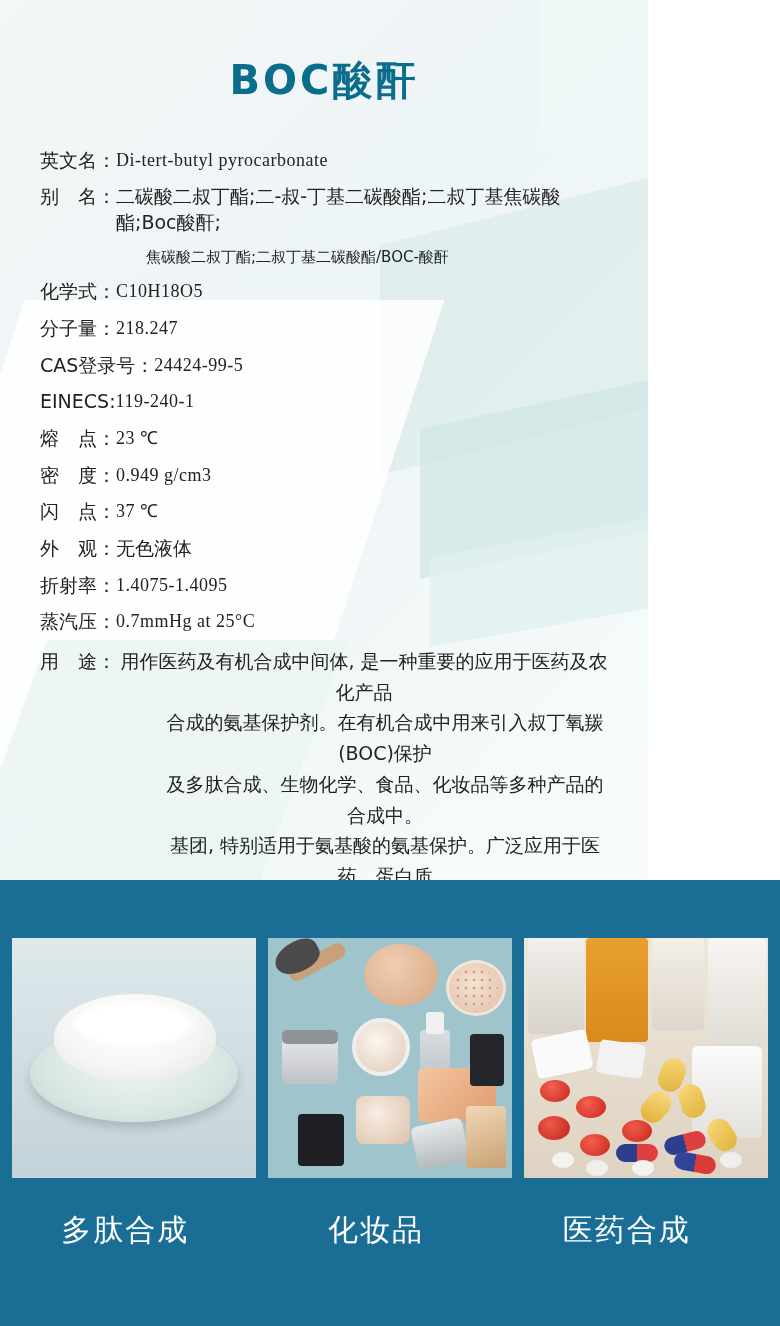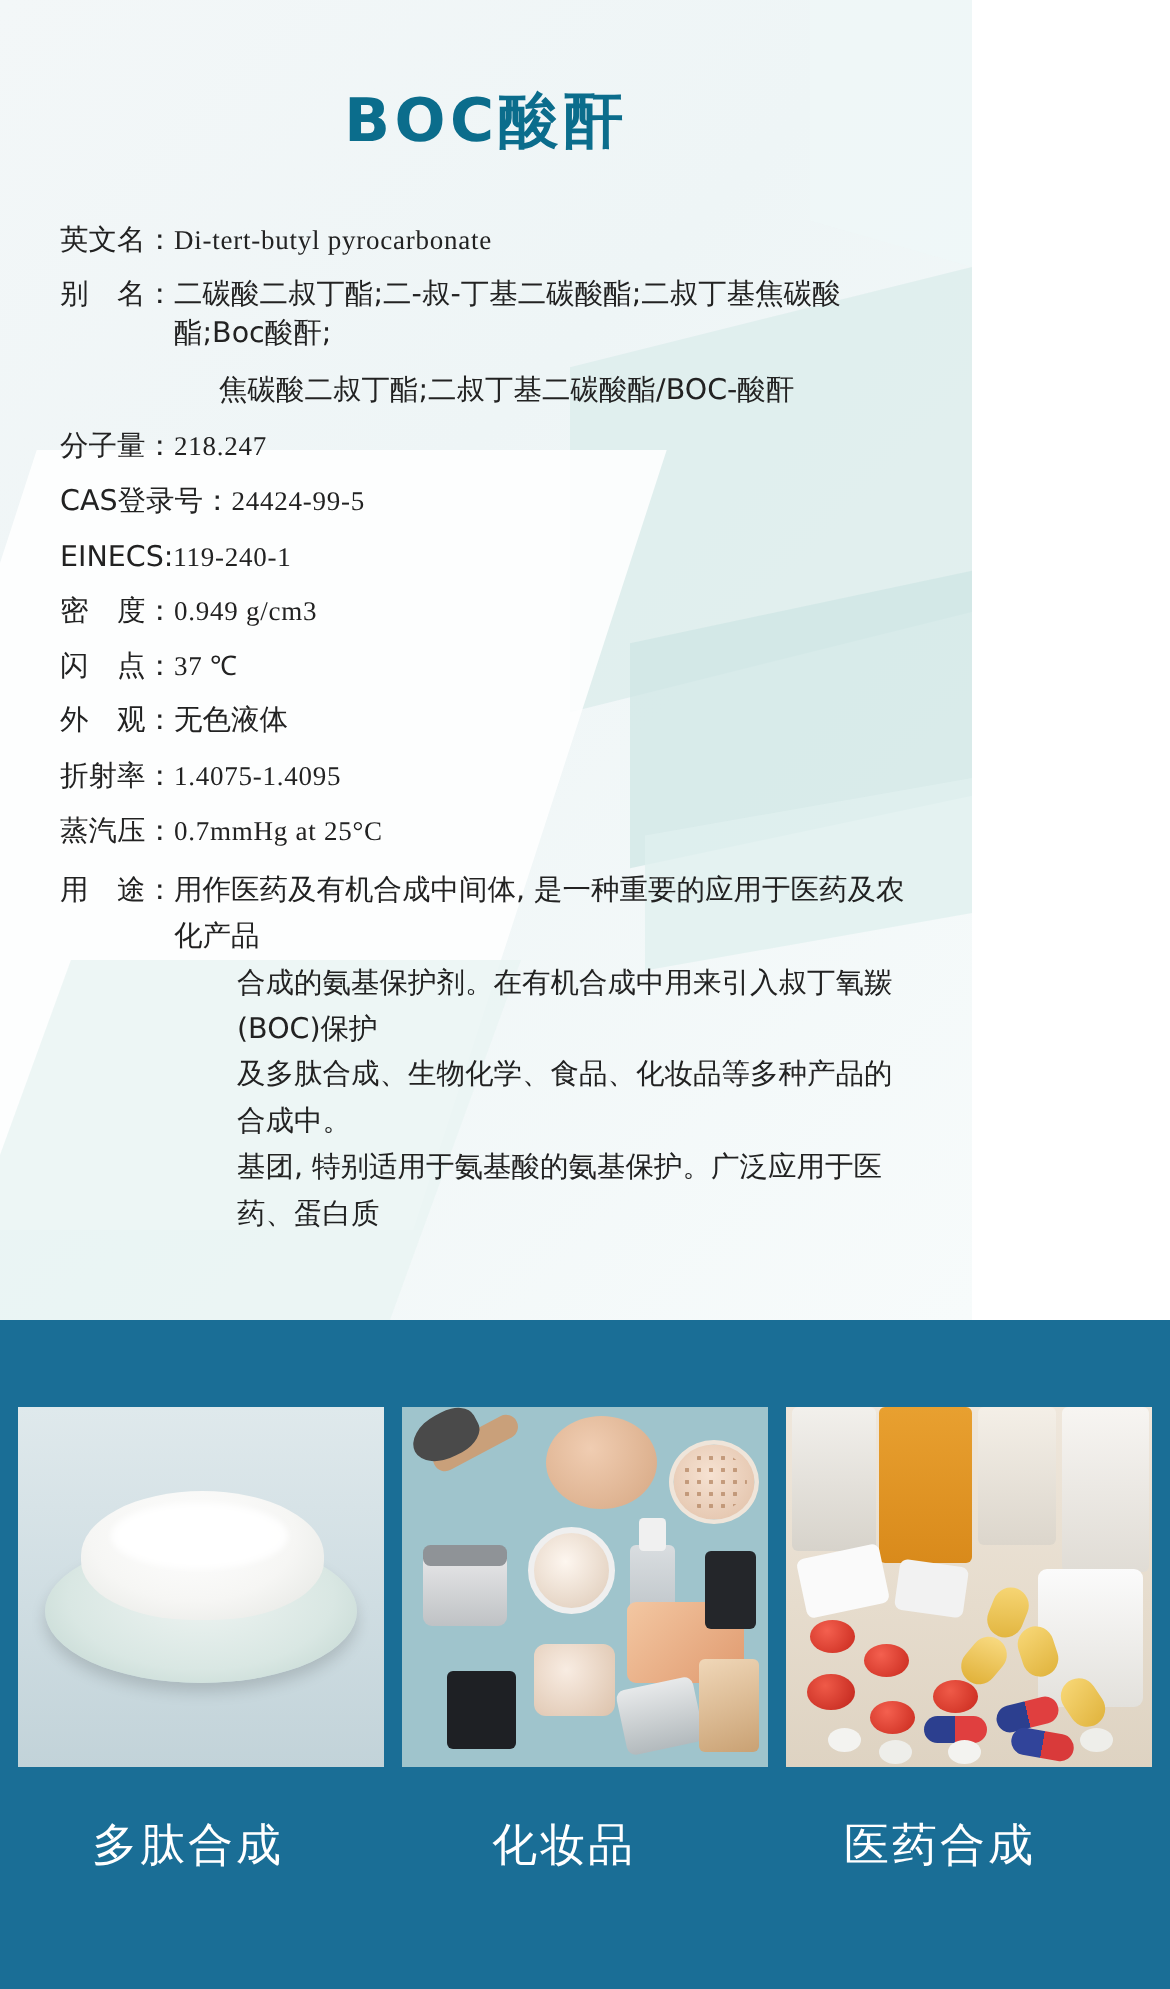--- a/index.html
+++ b/index.html
@@ -102,37 +102,37 @@
     word-break: break-word;
   }
   .spec-value.mono {
     font-family: Liberation Serif, serif;
     font-size: 18px;
     letter-spacing: 0.5px;
   }
   .cont-line {
     position: relative;
     z-index: 3;
-    font-size: 19px;
+    font-size: 15px;
     line-height: 1.45;
     color: #222;
     padding-left: 106px;
     margin-bottom: 11px;
   }
   .use-block {
     position: relative;
     z-index: 3;
     display: flex;
     align-items: flex-start;
     font-size: 19px;
     line-height: 1.62;
     color: #222;
   }
   .use-body { flex: 1 1 auto; }
-  .use-body p { margin: 0; }
+  .use-body p { margin: 0; text-align: center; }
   .use-body p + p { text-indent: 0; }
 
   
   .apps-panel {
     position: relative;
     width: 780px;
     height: 446px;
     background: #1a6e96;
   }
   .apps-images {
@@ -270,36 +270,44 @@
       <span class="spec-label">英文名：</span>
       <span class="spec-value mono">Di-tert-butyl pyrocarbonate</span>
     </div>
 
     <div class="spec-row">
       <span class="spec-label">别　名：</span>
       <span class="spec-value">二碳酸二叔丁酯;二-叔-丁基二碳酸酯;二叔丁基焦碳酸酯;Boc酸酐;</span>
     </div>
     <div class="cont-line">焦碳酸二叔丁酯;二叔丁基二碳酸酯/BOC-酸酐</div>
 
+    <div class="spec-row">
+      <span class="spec-label">化学式：</span>
+      <span class="spec-value mono">C10H18O5</span>
+    </div>
 
     <div class="spec-row">
       <span class="spec-label">分子量：</span>
       <span class="spec-value mono">218.247</span>
     </div>
 
     <div class="spec-row">
       <span class="spec-label">CAS登录号：</span>
       <span class="spec-value mono">24424-99-5</span>
     </div>
 
     <div class="spec-row">
       <span class="spec-label">EINECS:</span>
       <span class="spec-value mono">119-240-1</span>
     </div>
 
+    <div class="spec-row">
+      <span class="spec-label">熔　点：</span>
+      <span class="spec-value mono">23 ℃</span>
+    </div>
 
     <div class="spec-row">
       <span class="spec-label">密　度：</span>
       <span class="spec-value mono">0.949 g/cm3</span>
     </div>
 
     <div class="spec-row">
       <span class="spec-label">闪　点：</span>
       <span class="spec-value mono">37 ℃</span>
     </div>

